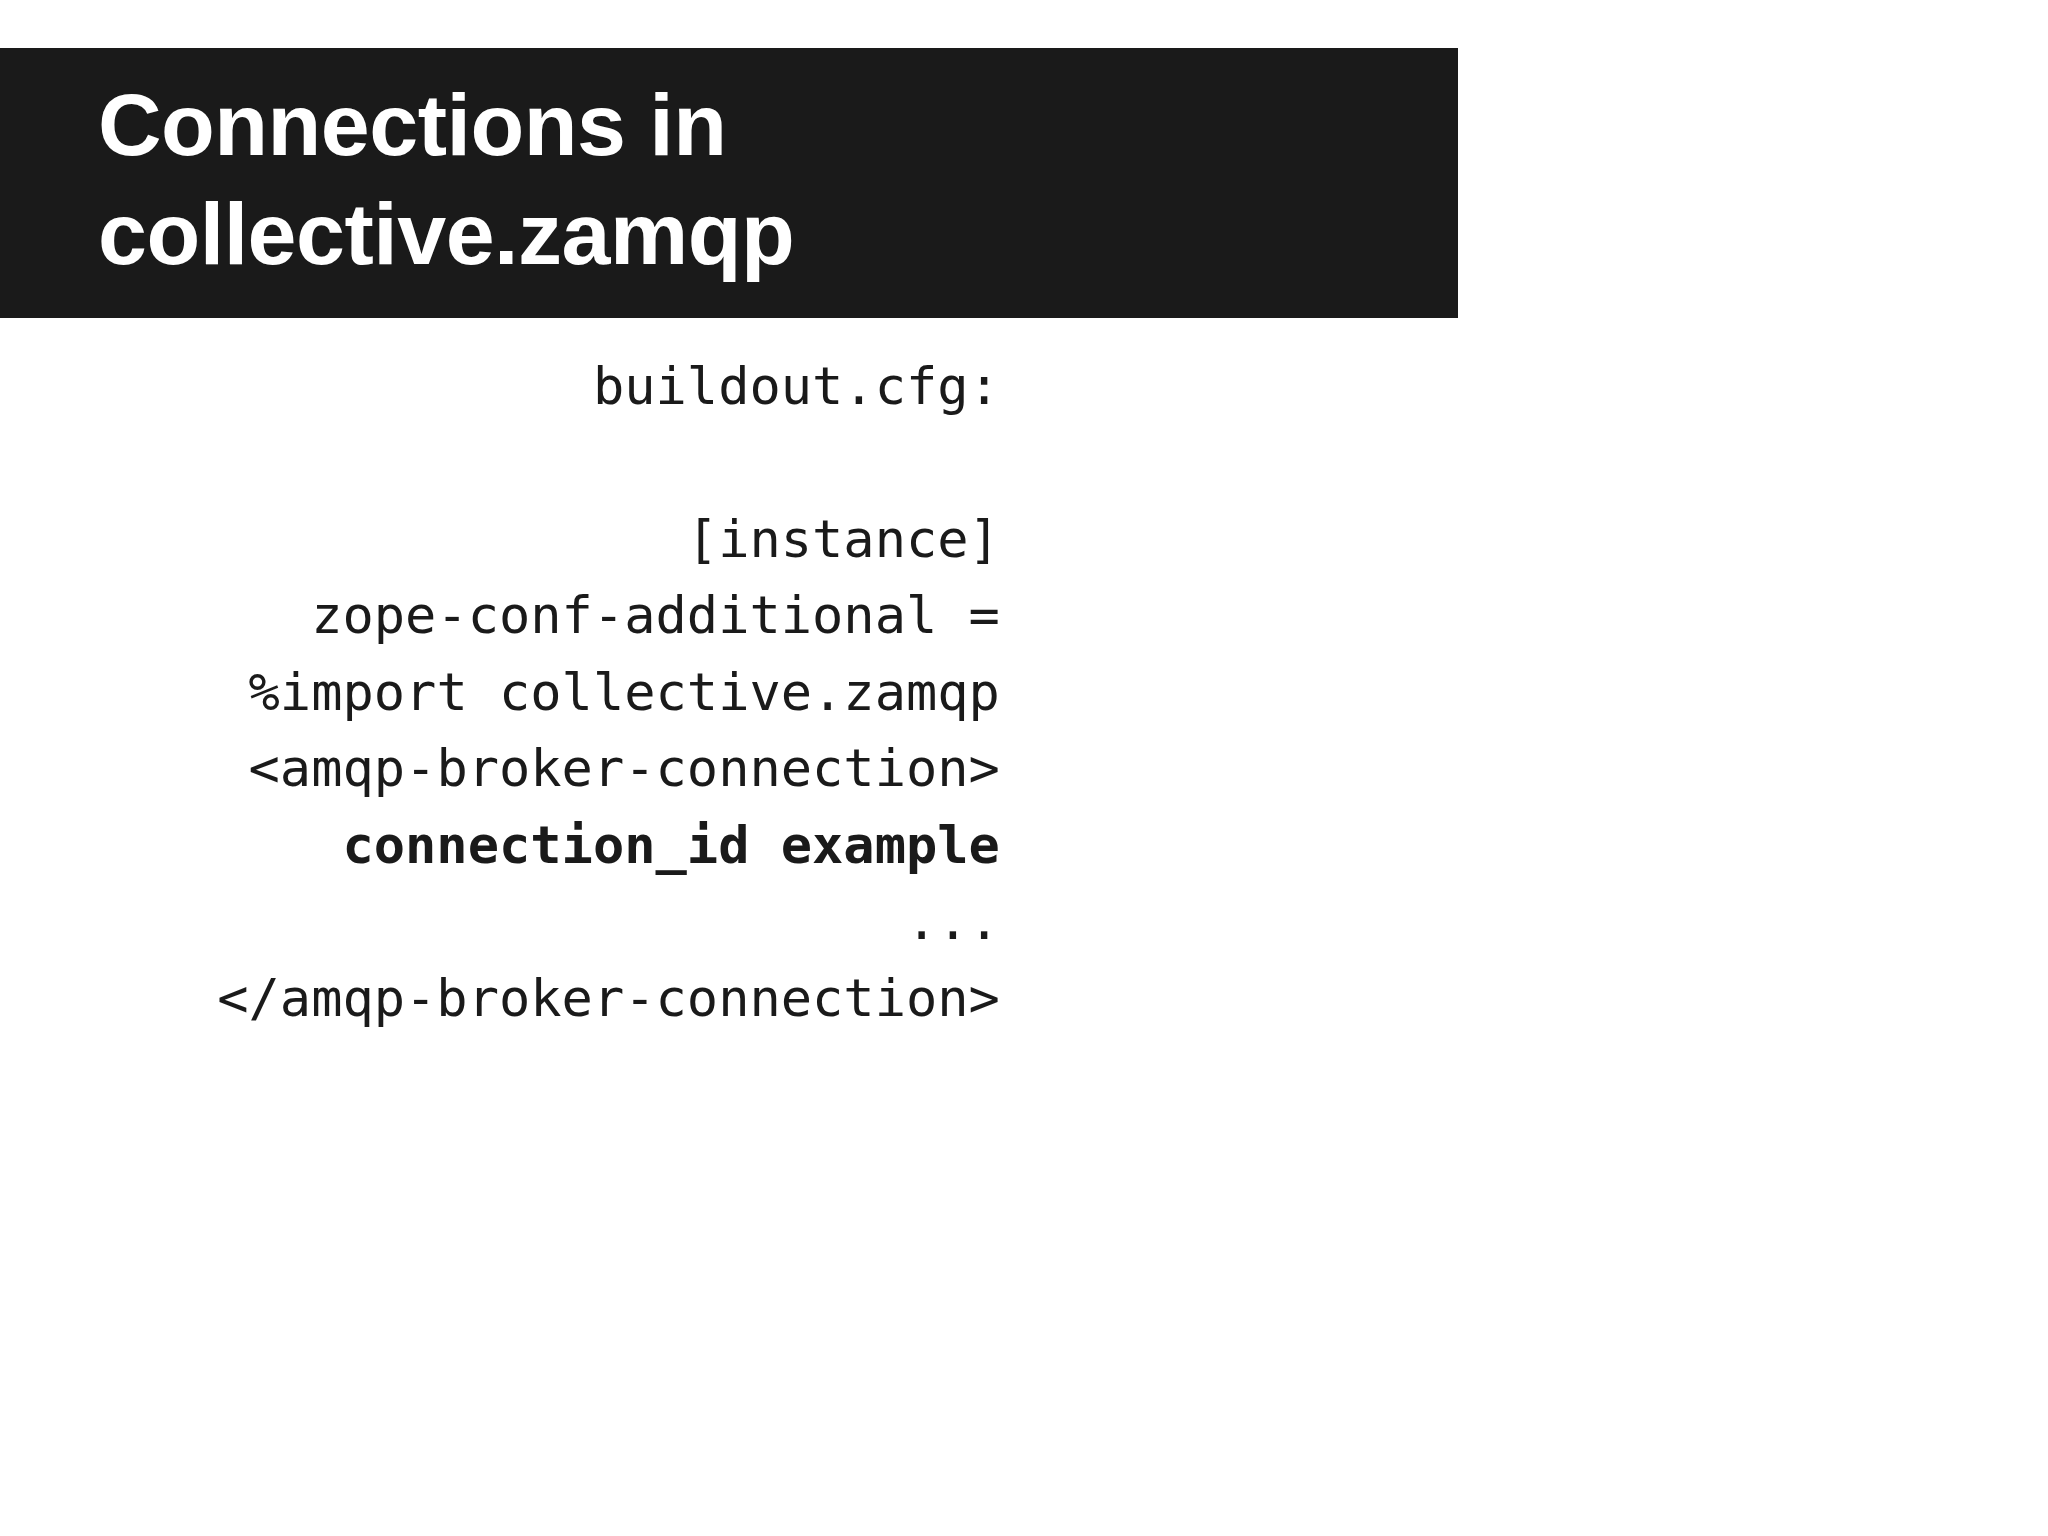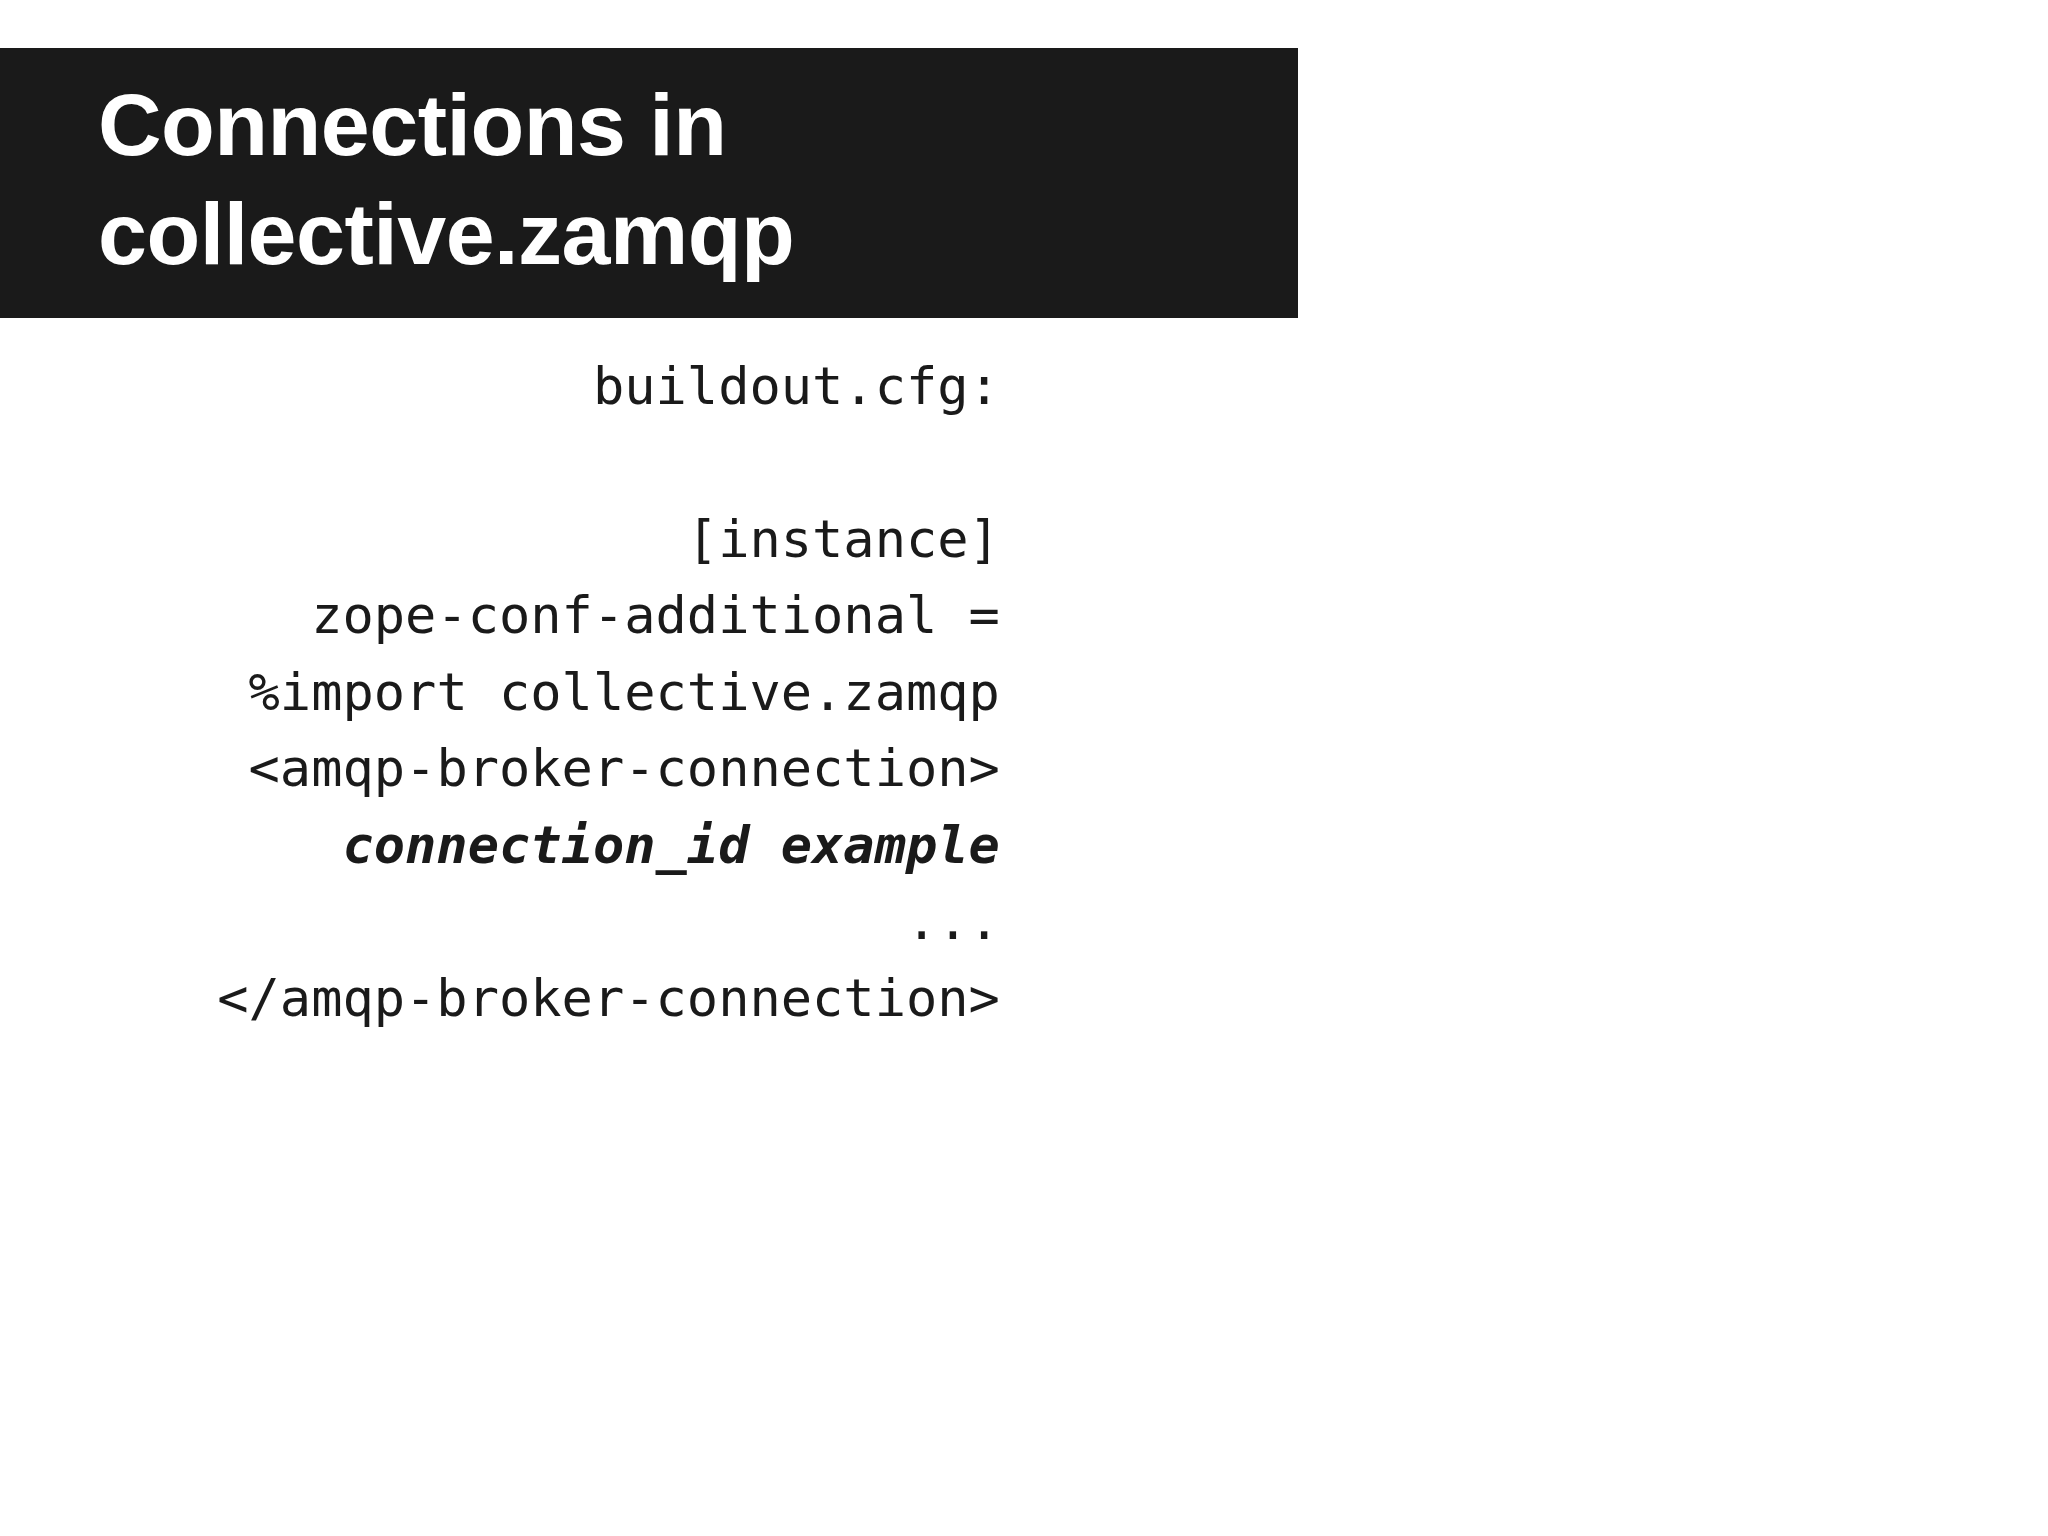--- a/index.html
+++ b/index.html
@@ -19,21 +19,21 @@
   .slide {
     position: absolute;
     inset: 0;
     background: #ffffff;
   }
 
   .title-banner {
     position: absolute;
     left: 0;
     top: 48px;
-    width: 1298px;
+    width: 1458px;
     background: #1a1a1a;
     padding: 22px 0 30px 0;
     box-sizing: border-box;
   }
 
   .title-text {
     font-family: "Liberation Sans", sans-serif;
     font-weight: bold;
     font-size: 88px;
     line-height: 1.24;
@@ -61,21 +61,20 @@
 
   .code-line {
     min-height: 1.47em;
     display: block;
     white-space: pre;
     text-align: right;
   }
 
   .code-line.bold {
     font-weight: bold;
-    font-style: italic;
   }
 
   .code-line.blank {
     height: 1.47em;
   }
 </style>
 </head>
 <body>
 
 <div class="slide">

